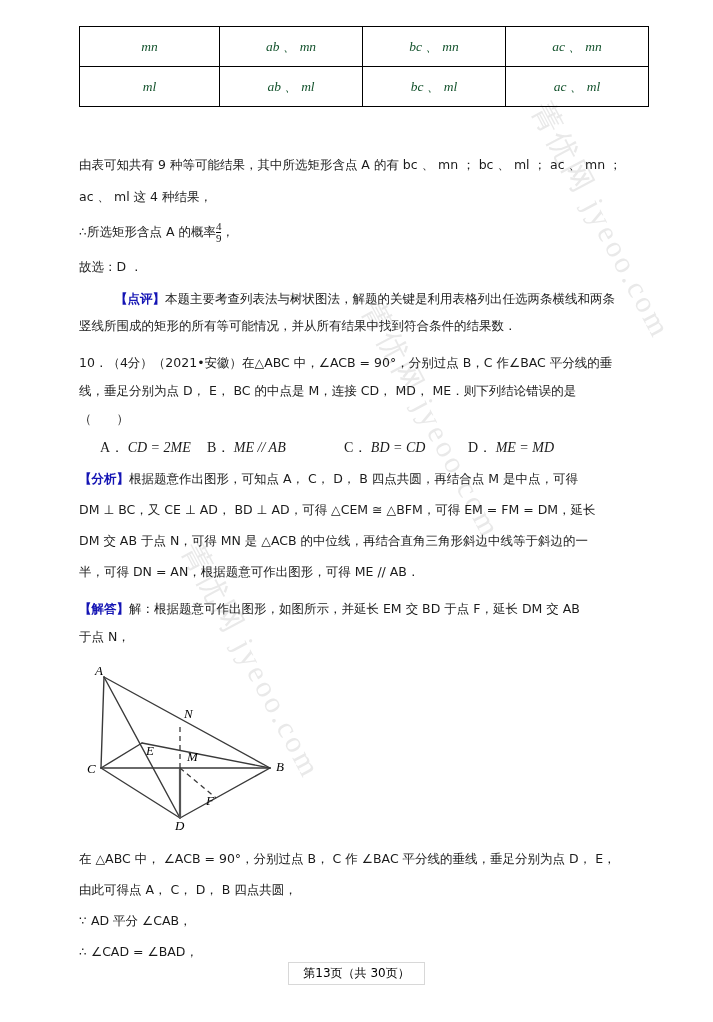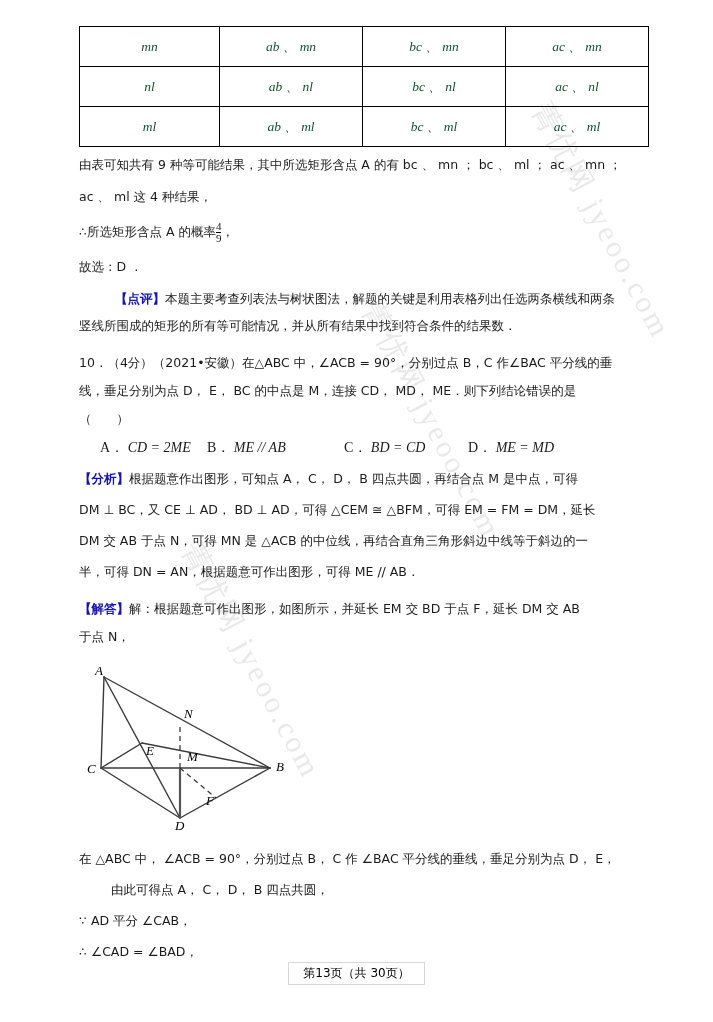--- a/index.html
+++ b/index.html
@@ -120,26 +120,20 @@
 
 <table class="ans-table">
   <tbody>
     <tr>
       <td class="c0">mn</td>
       <td class="c1">ab 、 mn</td>
       <td class="c2">bc 、 mn</td>
       <td class="c3">ac 、 mn</td>
     </tr>
     <tr>
-      <td class="c0">nl</td>
-      <td class="c1">ab 、 nl</td>
-      <td class="c2">bc 、 nl</td>
-      <td class="c3">ac 、 nl</td>
-    </tr>
-    <tr>
       <td class="c0">ml</td>
       <td class="c1">ab 、 ml</td>
       <td class="c2">bc 、 ml</td>
       <td class="c3">ac 、 ml</td>
     </tr>
   </tbody>
 </table>
 
 <div class="line cn" style="left:79px; top:157px;">由表可知共有 9 种等可能结果，其中所选矩形含点 A 的有 bc 、 mn ； bc 、 ml ； ac 、 mn ；</div>
 <div class="line cn" style="left:79px; top:189px;">ac 、 ml 这 4 种结果，</div>
@@ -224,19 +218,19 @@
     <text class="vlabel" x="76" y="100">E</text>
     <text class="vlabel" x="117" y="106">M</text>
     <text class="vlabel" x="17" y="118">C</text>
     <text class="vlabel" x="206" y="116">B</text>
     <text class="vlabel" x="136" y="150">F</text>
     <text class="vlabel" x="105" y="175">D</text>
   </svg>
 </div>
 
 <div class="line cn" style="left:79px; top:851px;">在 △ABC 中， ∠ACB = 90°，分别过点 B， C 作 ∠BAC 平分线的垂线，垂足分别为点 D， E，</div>
-<div class="line cn" style="left:79px; top:882px;margin-left:32px;">由此可得点 A， C， D， B 四点共圆，</div>
+<div class="line cn" style="left:79px; top:882px;">由此可得点 A， C， D， B 四点共圆，</div>
 <div class="line cn" style="left:79px; top:913px;">∵ AD 平分 ∠CAB，</div>
 <div class="line cn" style="left:79px; top:944px;">∴ ∠CAD = ∠BAD，</div>
 
 <div class="footer">
   <span class="box">第13页（共 30页）</span>
 </div>
 
 </body></html>

